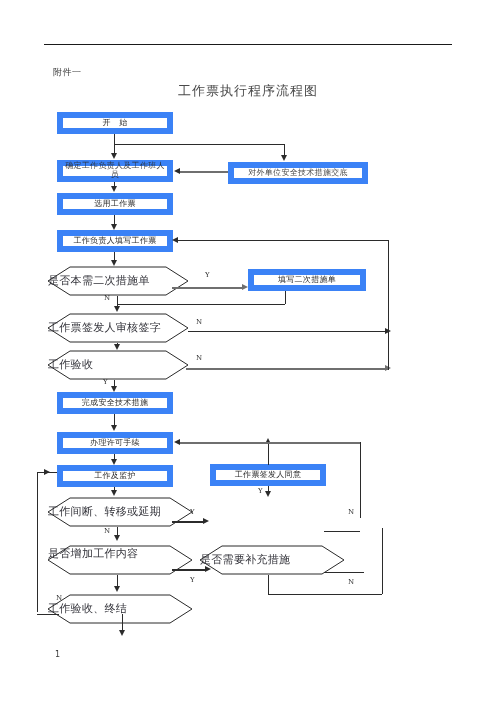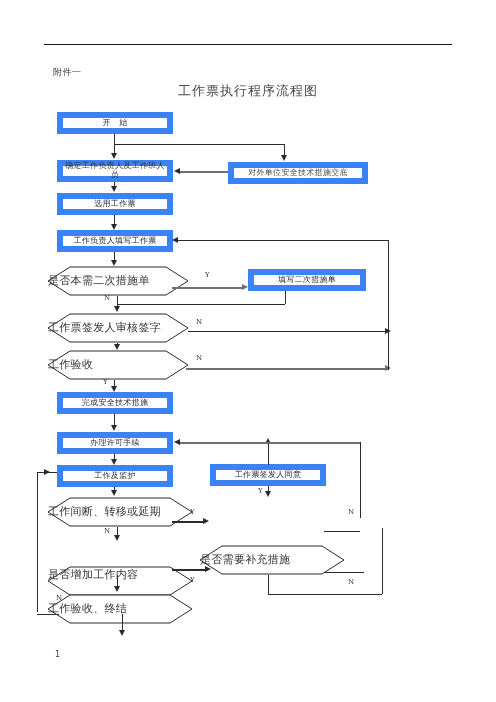--- a/index.html
+++ b/index.html
@@ -140,21 +140,21 @@
   <div class="node dia" style="left:48px;top:497px;width:144px;height:30px;">
     <div class="dwrap">
       <svg width="144" height="30" viewBox="0 0 144 30">
           <polygon points="0,15 22,1 122,1 144,15 122,29 22,29" fill="#fff" stroke="#2a2a2a" stroke-width="1"></polygon>
         </svg>
     </div>
     <span class="dtxt">工作间断、转移或延期</span>
   </div>
 
 
-  <div class="node dia" style="left:48px;top:566px;width:144px;height:18px;">
+  <div class="node dia" style="left:48px;top:545px;width:144px;height:18px;">
     <div class="dwrap">
       <svg width="144" height="30" viewBox="0 0 144 30">
           <polygon points="0,15 22,1 122,1 144,15 122,29 22,29" fill="#fff" stroke="#2a2a2a" stroke-width="1"></polygon>
         </svg>
     </div>
     <span class="dtxt">是否增加工作内容</span>
   </div>
 
   <div class="node dia" style="left:200px;top:545px;width:144px;height:30px;">
     <div class="dwrap">

